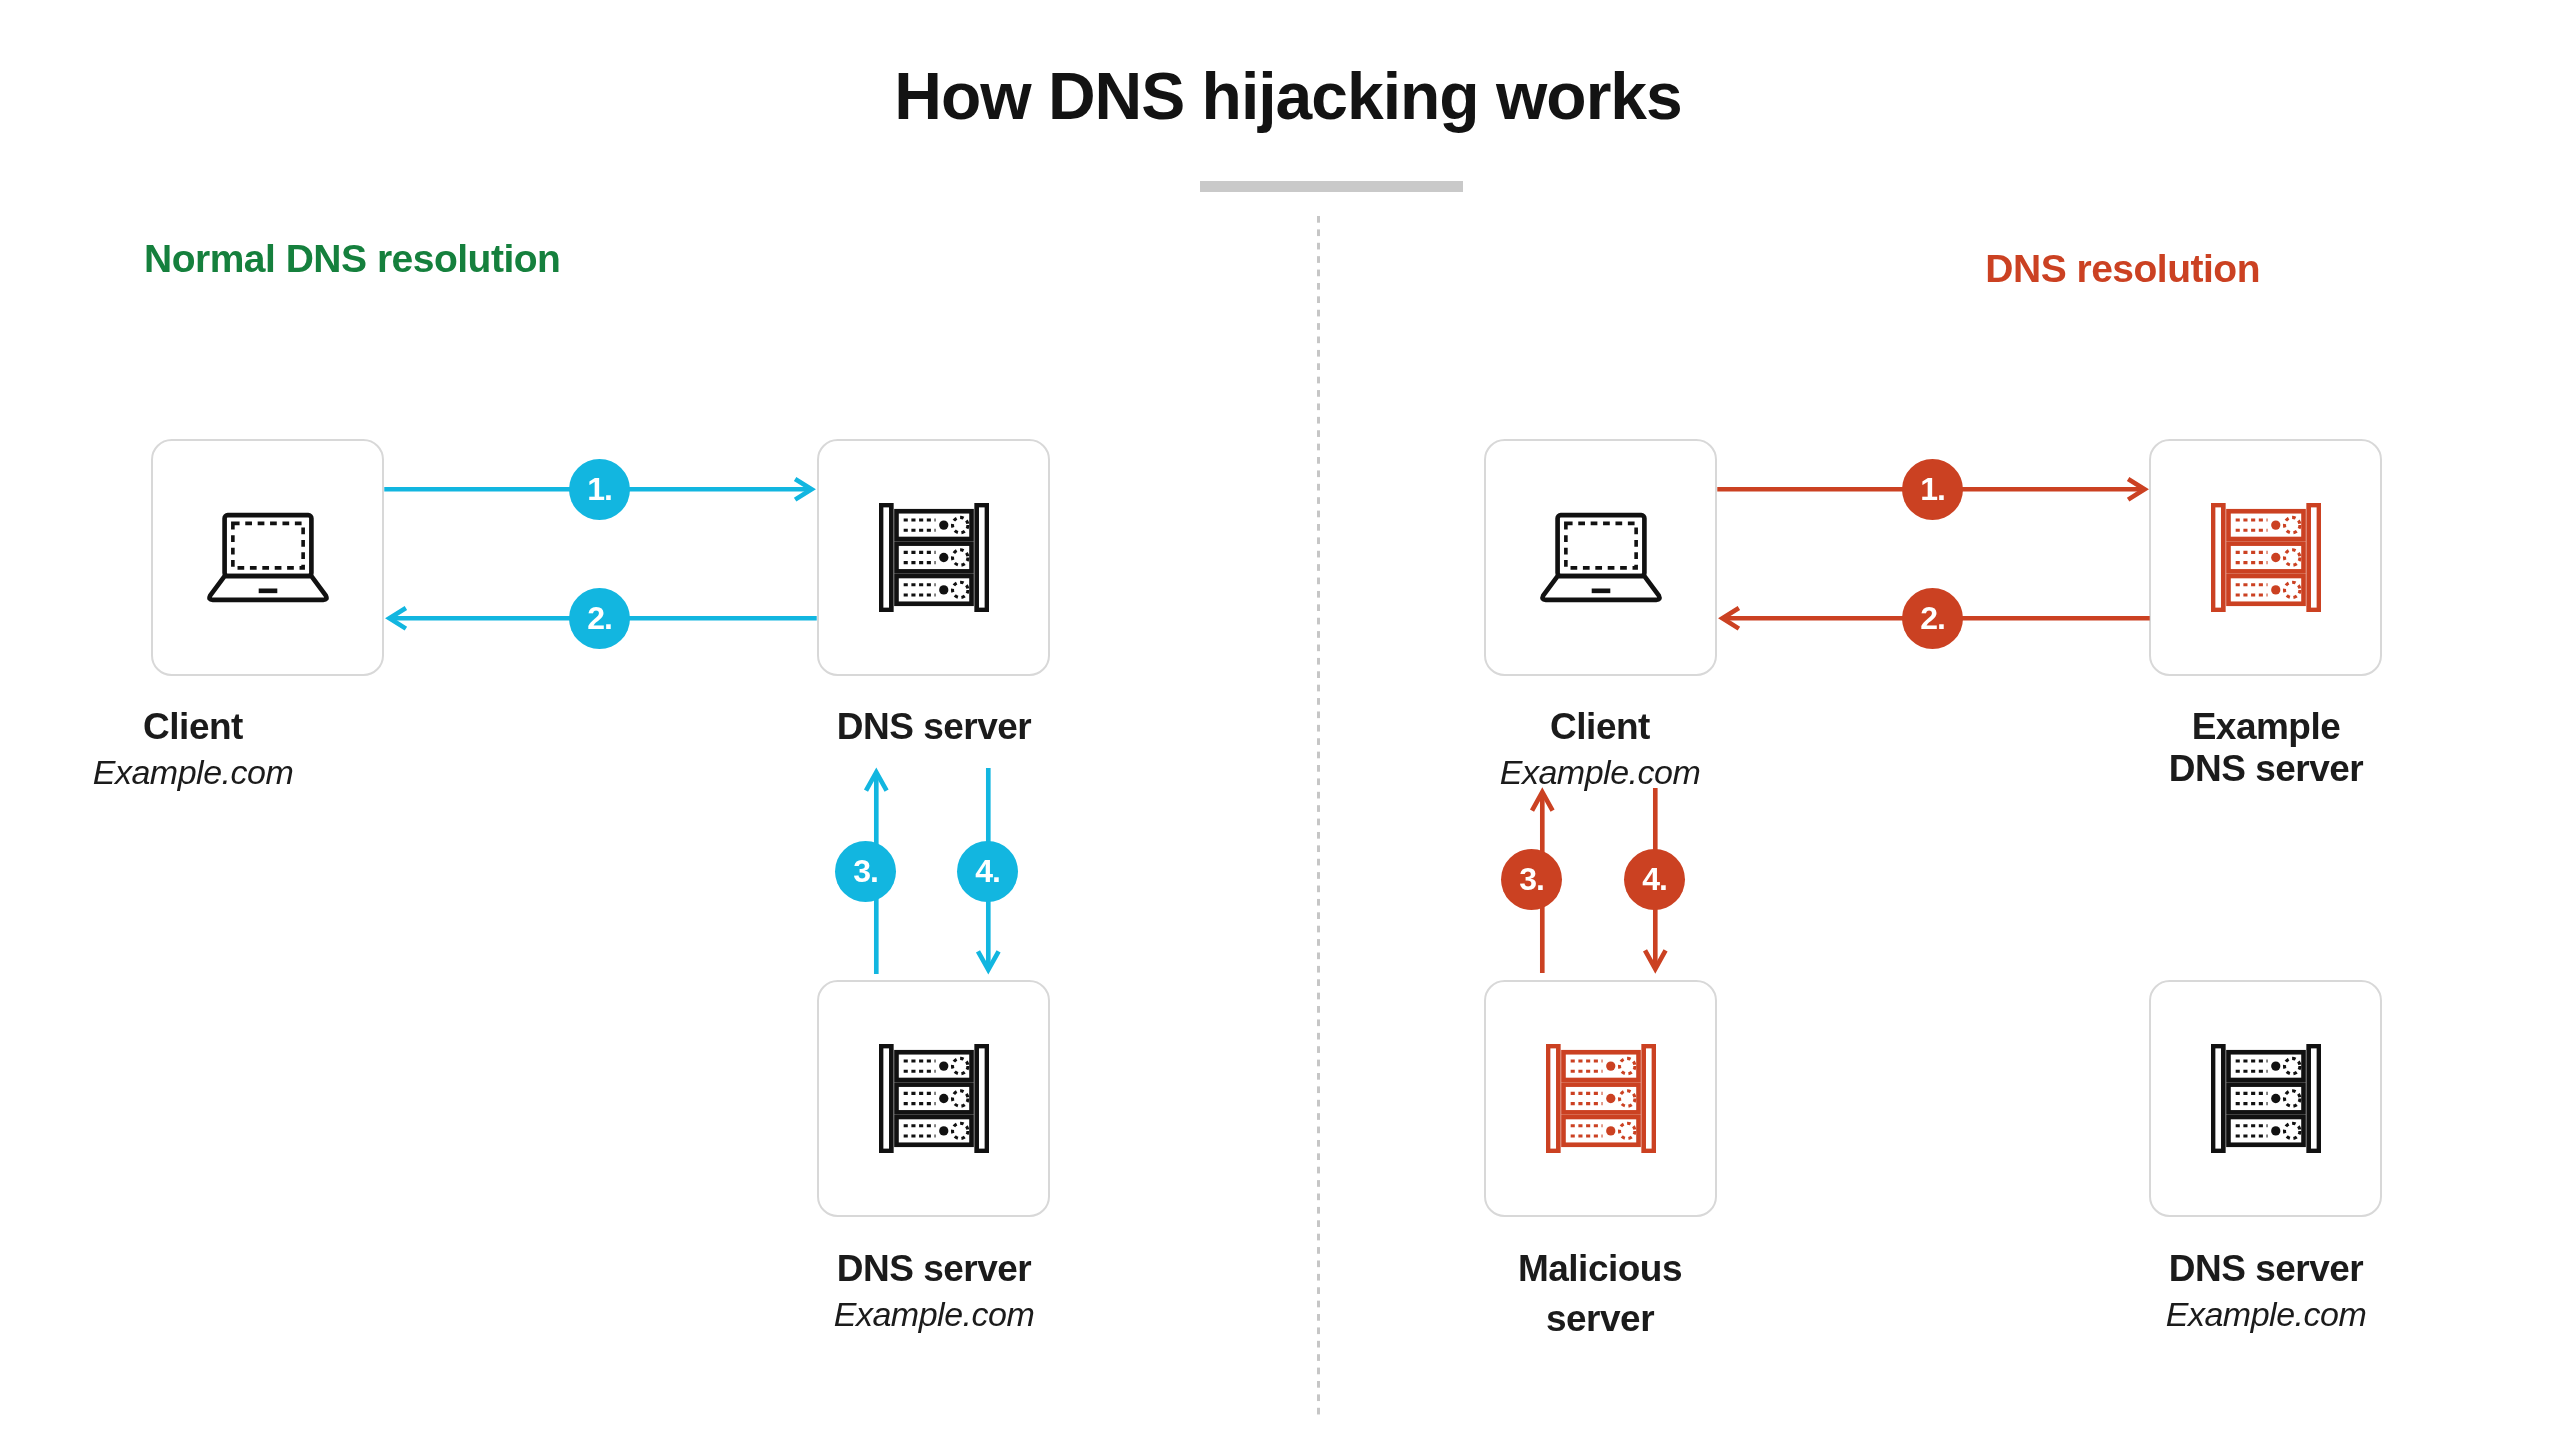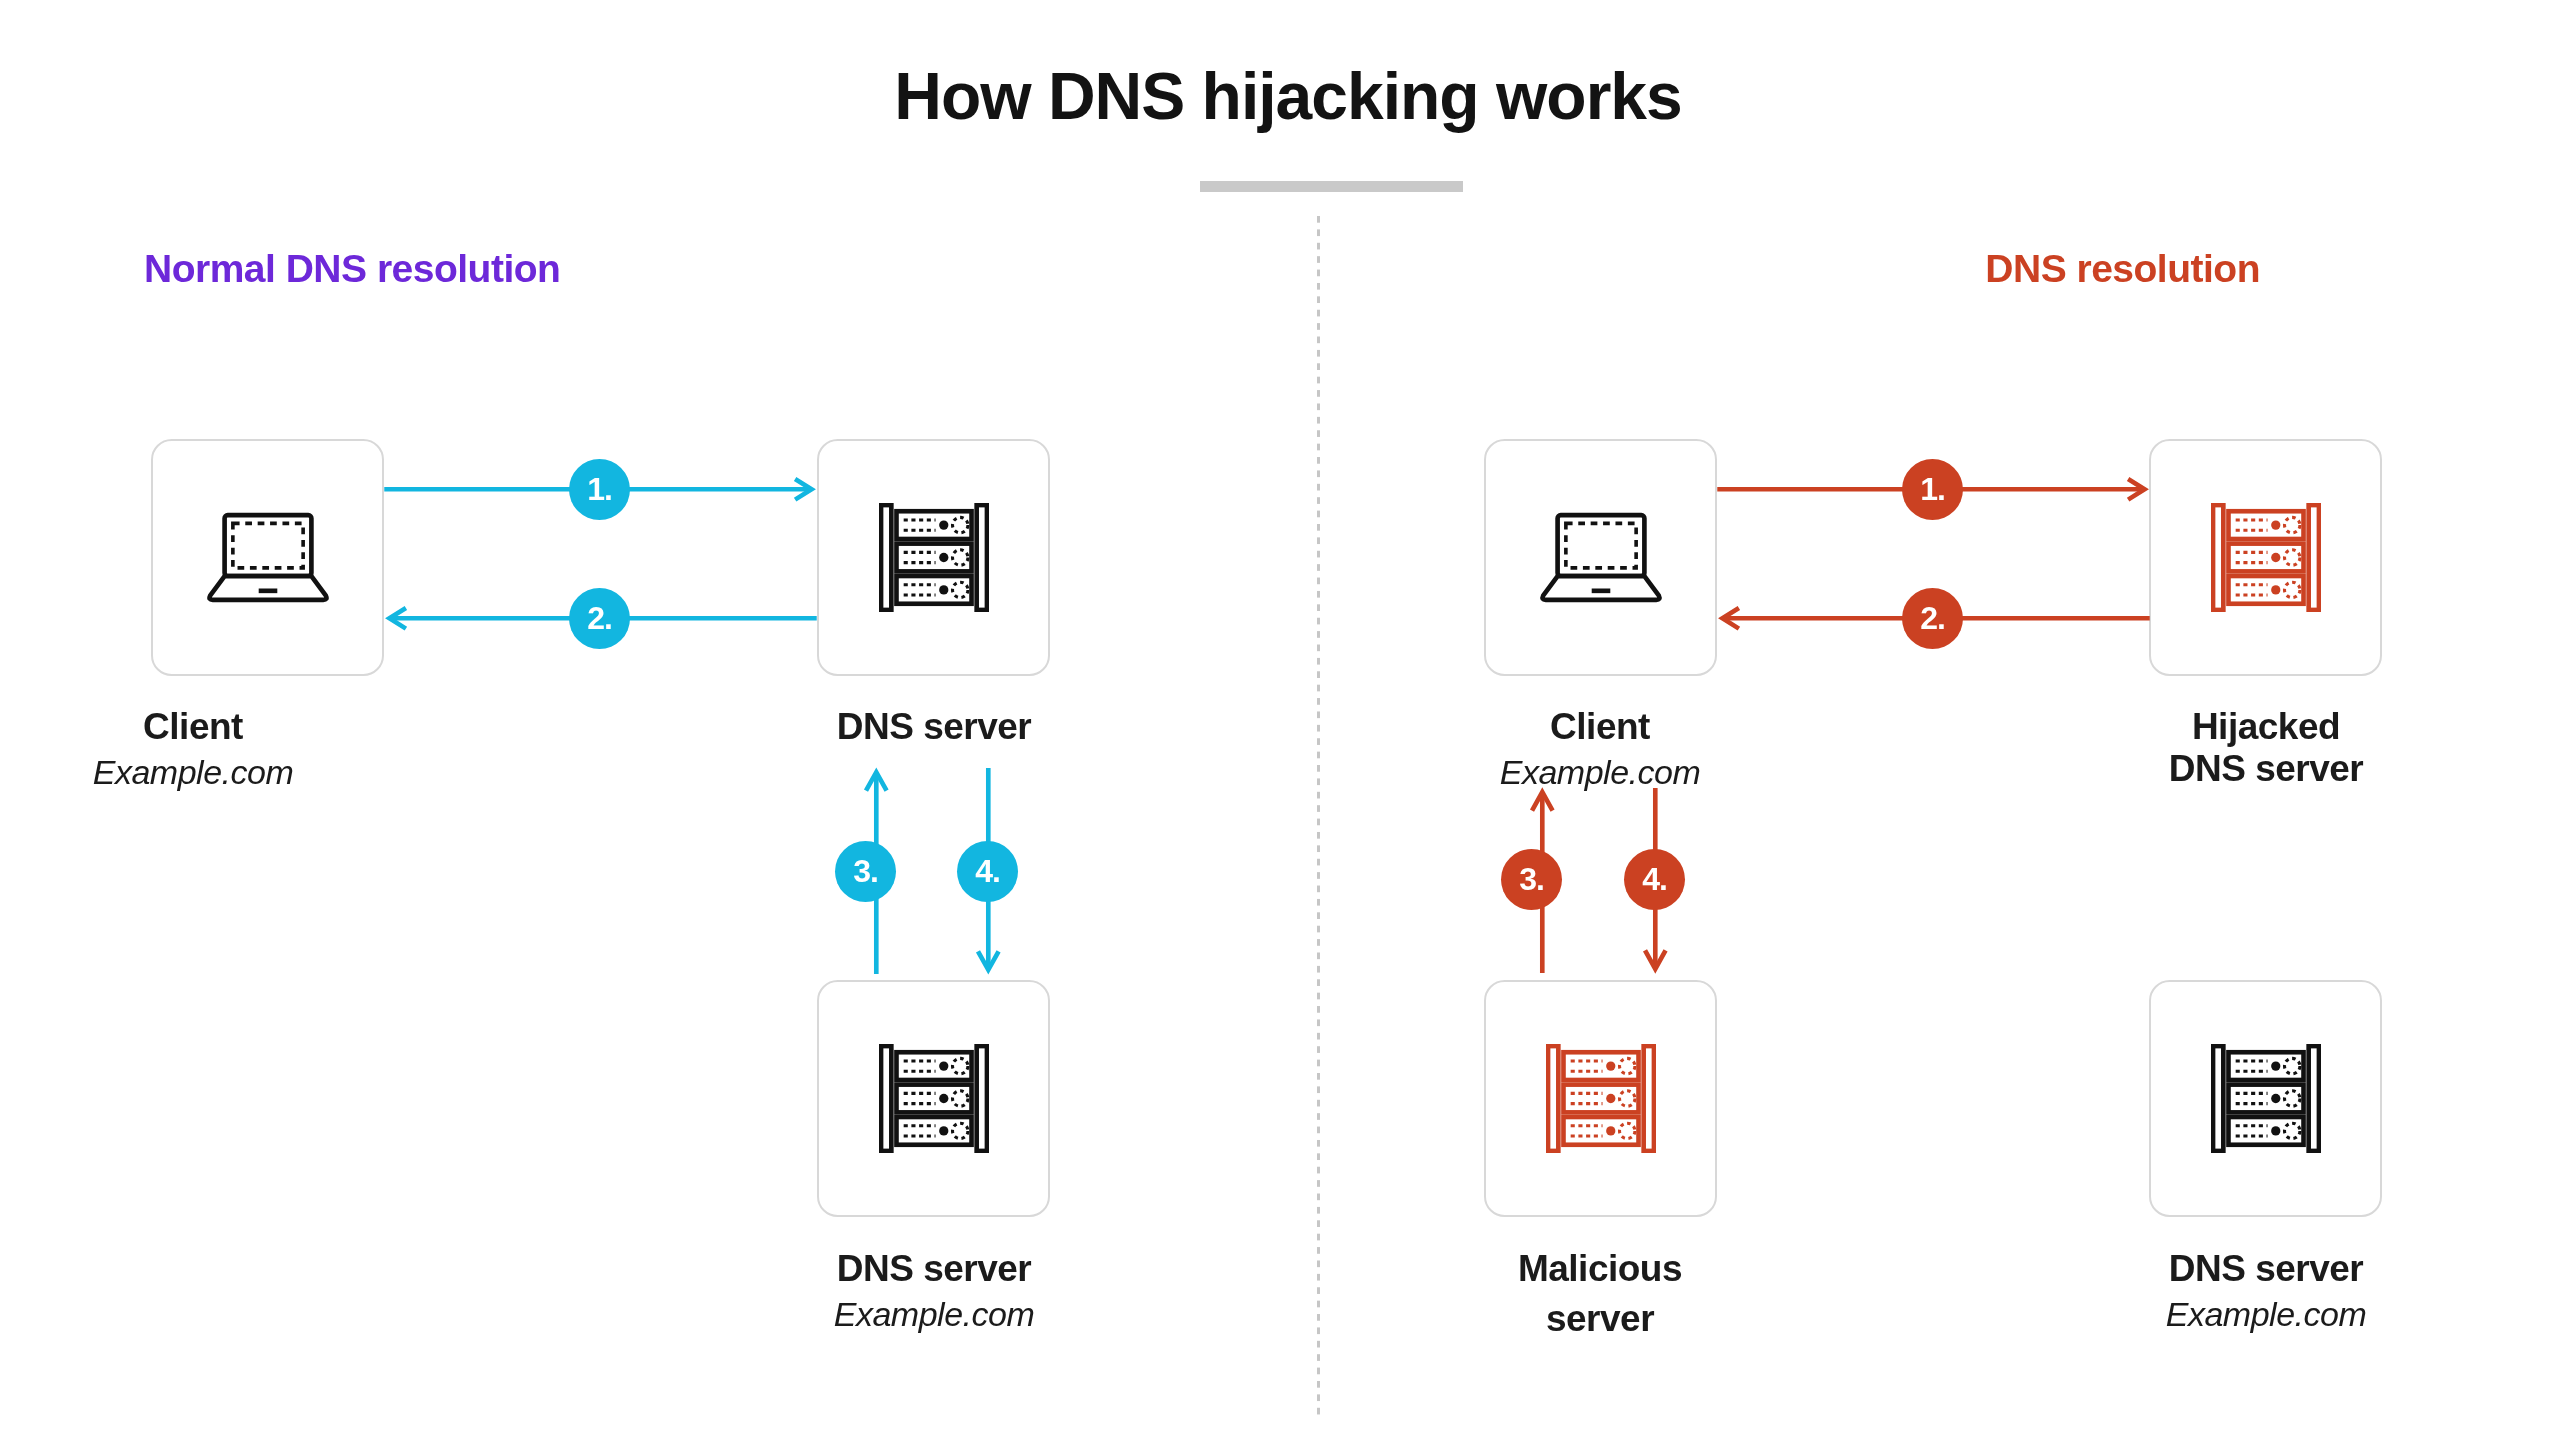--- a/index.html
+++ b/index.html
@@ -21,21 +21,21 @@
   .title-rule {
     position:absolute; left:1200px; top:181px;
     width:263px; height:11.3px; background:#c9c9c9;
   }
 
   
   .section-heading {
     position:absolute; font-size:39px; font-weight:bold; white-space:nowrap;
     letter-spacing:-0.5px;
   }
-  .section-heading.left  { left:144px;  top:247px; color:#6d28d9; }
+  .section-heading.left  { left:144px;  top:237px; color:#15803d; }
   .section-heading.right { right:116px; top:247px; color:#cb4122; }
 
   
   .divider {
     position:absolute; left:1317px; top:216px;
     width:3.1px; height:1200px;
     background-image: linear-gradient(to bottom, #c6c6c6 50%, rgba(255,255,255,0) 0%);
     background-size: 3.1px 13.4px; background-repeat: repeat-y;
   }
 
@@ -219,21 +219,21 @@
               <circle cx="158" cy="106" r="15"></circle>
               <circle cx="158" cy="169" r="15"></circle>
           </g>
         </g>
         <circle cx="126" cy="43" r="9" fill="#cb4122"></circle>
         <circle cx="126" cy="106" r="9" fill="#cb4122"></circle>
         <circle cx="126" cy="169" r="9" fill="#cb4122"></circle>
       </svg>
     </span>
   </div>
-  <div class="node-label" style="left:2034px; top:706px;">Hijacked</div>
+  <div class="node-label" style="left:2034px; top:706px;">Example</div>
   <div class="node-label" style="left:2034px; top:748px;">DNS server</div>
 
   <div class="node-box" style="left:1484px; top:980px;">
     <span>
       <svg width="110" height="109" viewBox="0 0 214 212">
         <g stroke="#cb4122" fill="none">
           <rect x="4" y="4" width="20" height="204" stroke-width="9"></rect>
           <rect x="190" y="4" width="20" height="204" stroke-width="9"></rect>
           <rect x="34" y="16" width="146" height="54" stroke-width="9"></rect>
           <rect x="34" y="79" width="146" height="54" stroke-width="9"></rect>

